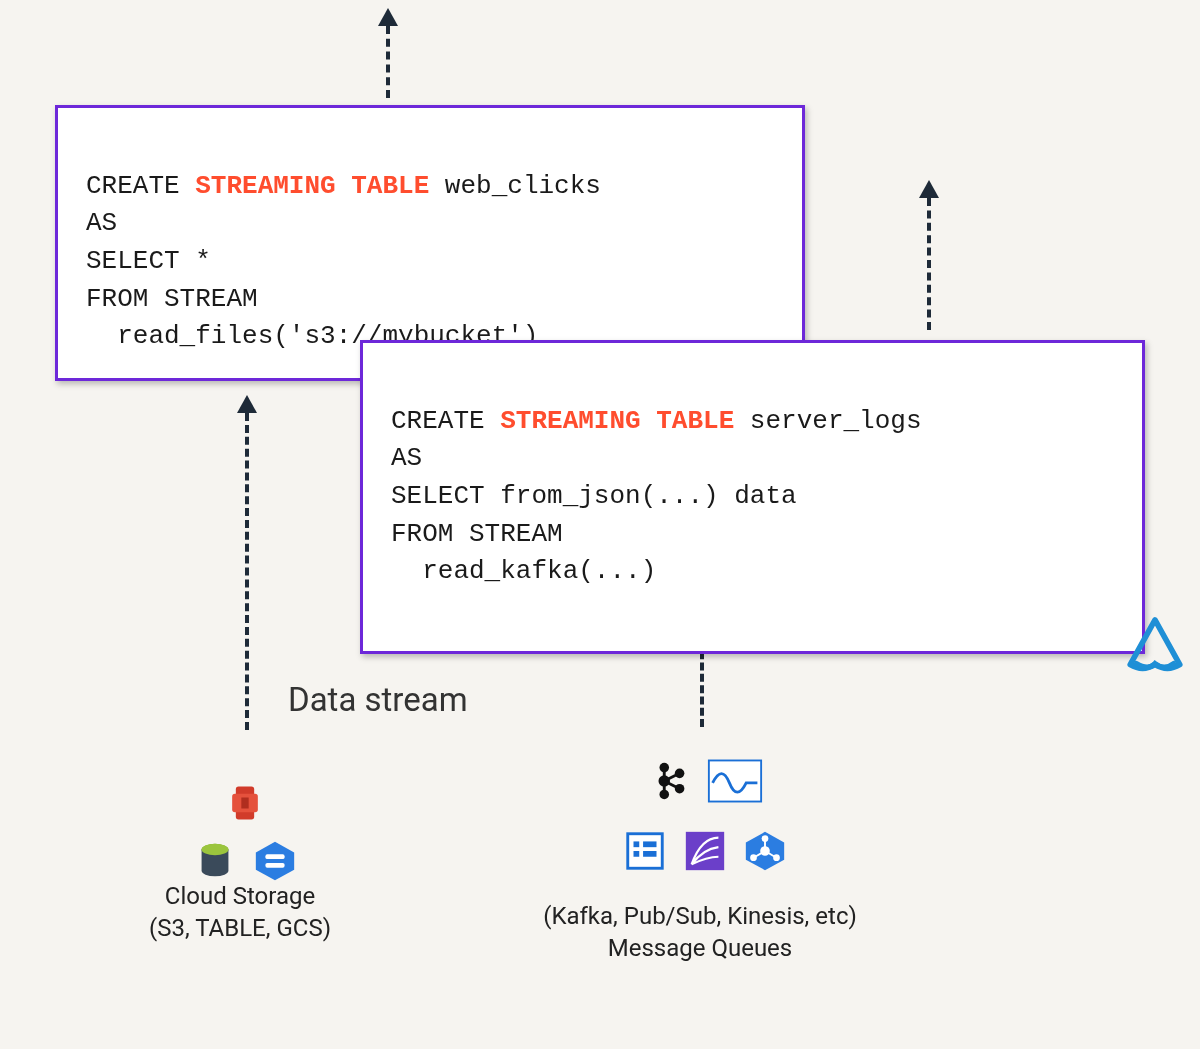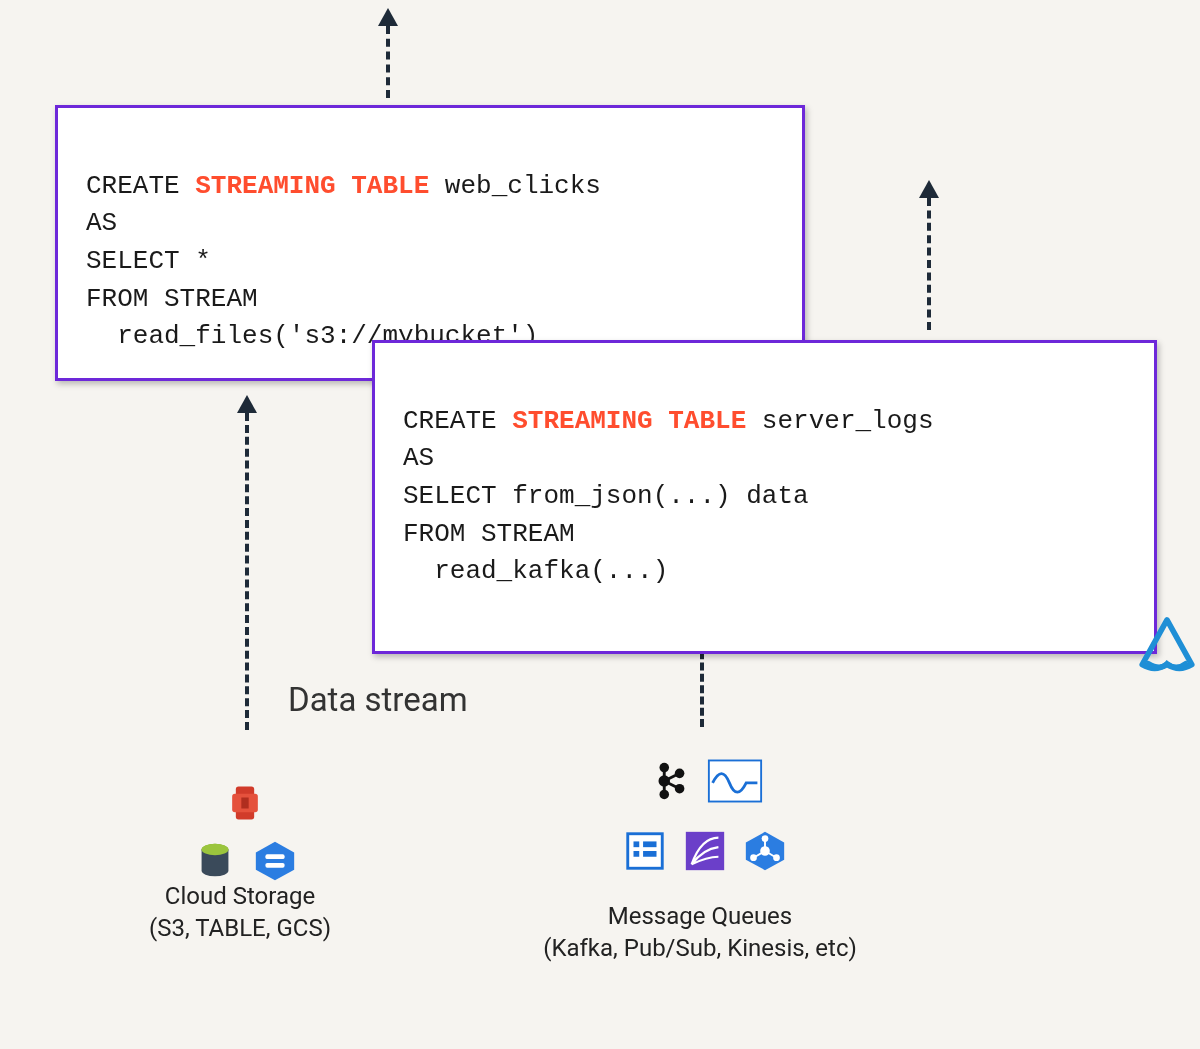--- a/index.html
+++ b/index.html
@@ -19,21 +19,21 @@
     padding: 22px 28px;
     font-family: Liberation Mono, monospace;
     font-size: 26px;
     line-height: 1.45;
     color: #1a1a1a;
     white-space: pre;
   }
   .kw-create { color: #1a1a1a; }
   .kw-highlight { color: #ff4d2e; font-weight: 600; }
   .box1 { left: 55px; top: 105px; width: 750px; }
-  .box2 { left: 372px; top: 340px; width: 785px; }
+  .box2 { left: 360px; top: 340px; width: 785px; }
   .arrow {
     position: absolute;
     width: 20px;
     display: flex;
     flex-direction: column;
     align-items: center;
   }
   .arrow-head {
     width: 0; height: 0;
     border-left: 10px solid transparent;
@@ -200,15 +200,15 @@
         <line x1="24" y1="24" x2="36" y2="31" stroke="#fff" stroke-width="2"></line>
       </svg>
   </div>
 </div>
 
 <div class="source-label label-storage">
   <div>Cloud Storage</div>
   <div>(S3, TABLE, GCS)</div>
 </div>
 <div class="source-label label-mq">
+  <div>(Kafka, Pub/Sub, Kinesis, etc)</div>
   <div>Message Queues</div>
-  <div>(Kafka, Pub/Sub, Kinesis, etc)</div>
 </div>
 
 </body></html>

